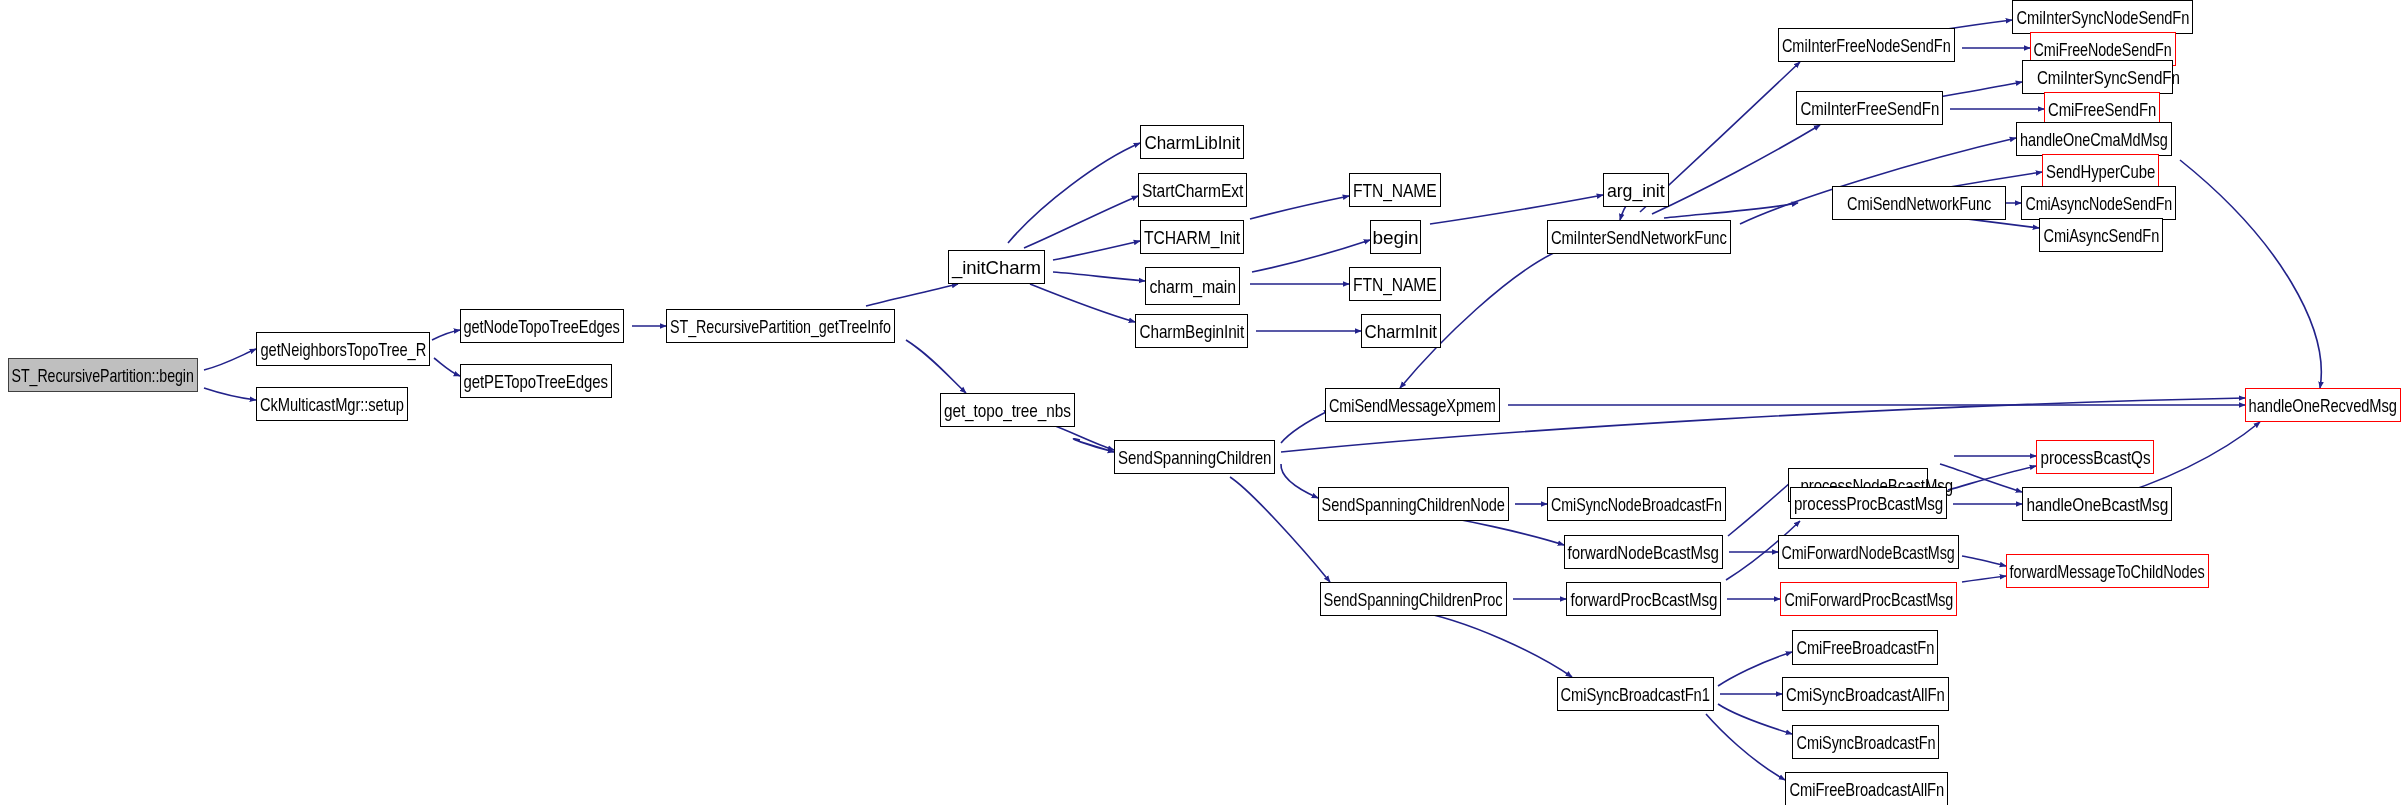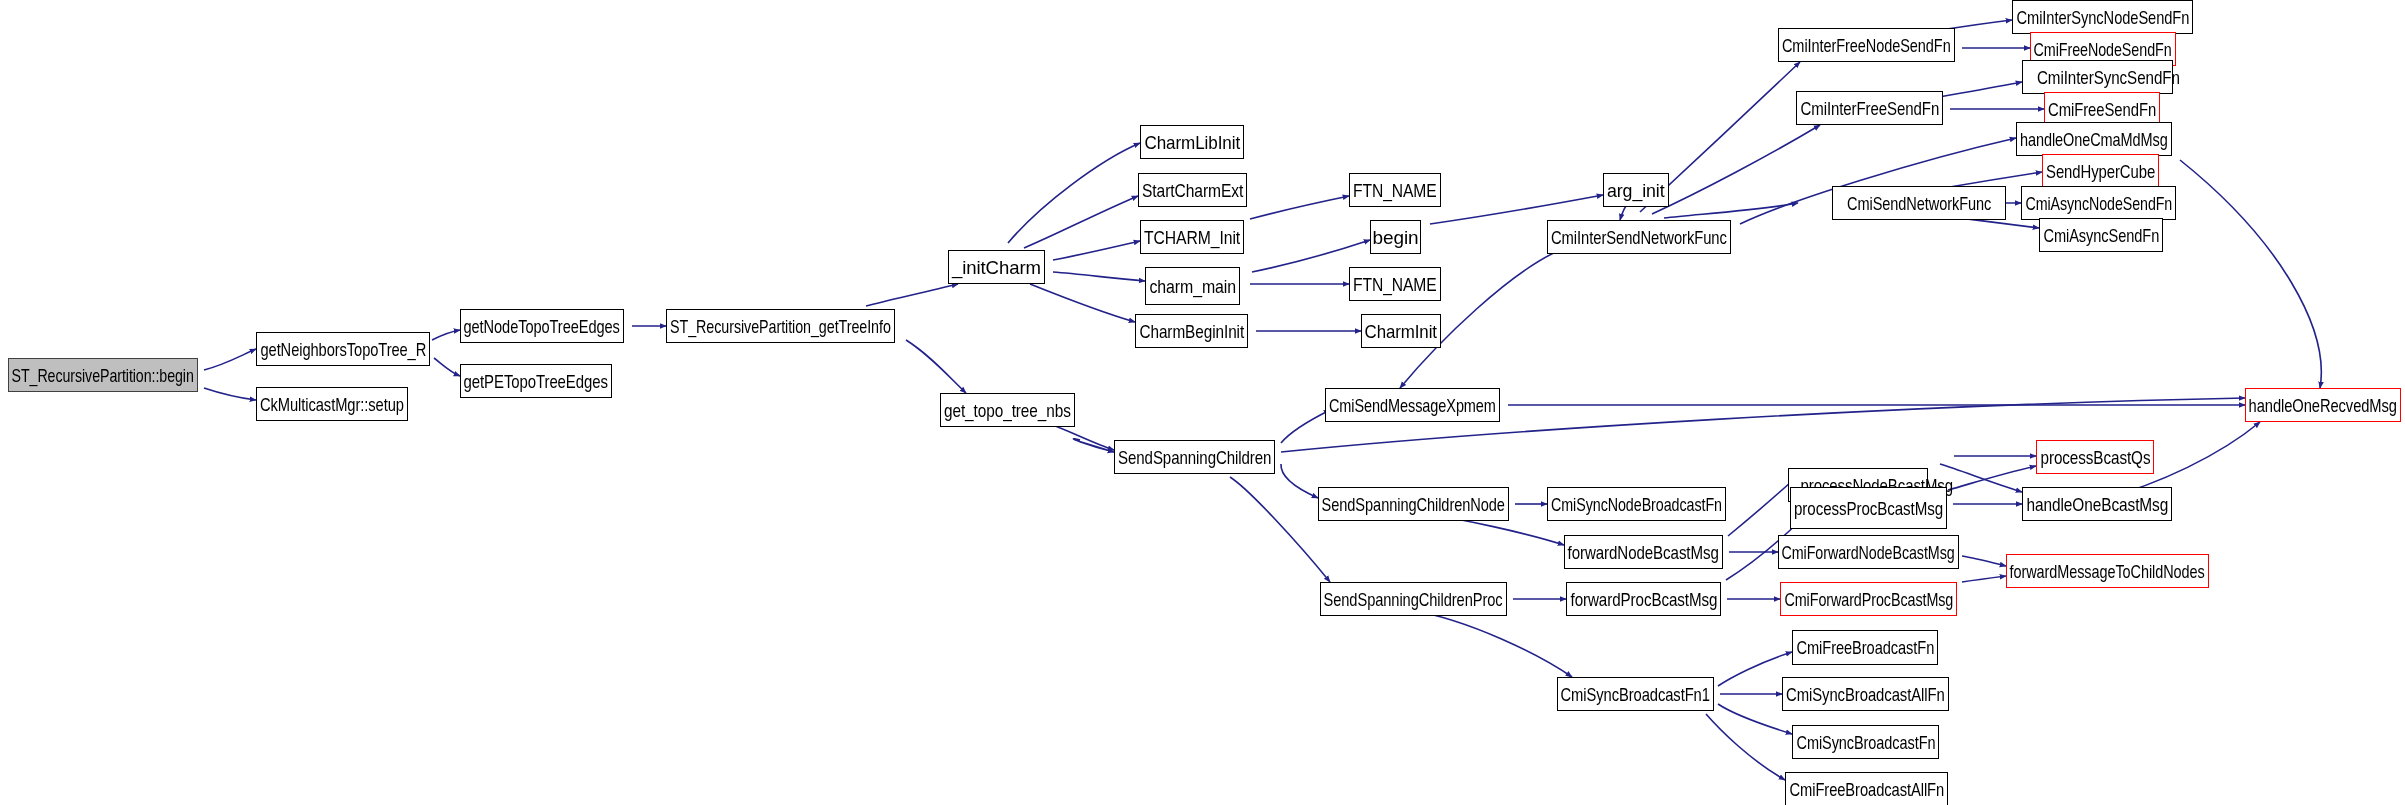--- a/index.html
+++ b/index.html
@@ -225,21 +225,21 @@
     </div>
     <div class="node" style="left: 1547px; top: 487px; width: 179px; height: 34px;">
       <span class="node-label" style="transform: scaleX(0.753304); transform-origin: center center;">CmiSyncNodeBroadcastFn</span>
     </div>
     <div class="node" style="left: 1788px; top: 468px; width: 140px; height: 34px; padding-left: 44px;">
       <span class="node-label" style="transform: scaleX(0.787565); transform-origin: center center;">processNodeBcastMsg</span>
     </div>
     <div class="node red" style="left: 2036px; top: 440px; width: 118px; height: 34px;">
       <span class="node-label" style="transform: scaleX(0.80292); transform-origin: center center;">processBcastQs</span>
     </div>
-    <div class="node" style="left: 1790px; top: 487px; width: 157px; height: 42px;">
+    <div class="node" style="left: 1790px; top: 487px; width: 157px; height: 32px;">
       <span class="node-label" style="transform: scaleX(0.796791); transform-origin: center center;">processProcBcastMsg</span>
     </div>
     <div class="node" style="left: 2022px; top: 487px; width: 150px; height: 34px;">
       <span class="node-label" style="transform: scaleX(0.811429); transform-origin: center center;">handleOneBcastMsg</span>
     </div>
     <div class="node" style="left: 1564px; top: 535px; width: 159px; height: 34px;">
       <span class="node-label" style="transform: scaleX(0.794737); transform-origin: center center;">forwardNodeBcastMsg</span>
     </div>
     <div class="node" style="left: 1778px; top: 535px; width: 181px; height: 34px;">
       <span class="node-label" style="transform: scaleX(0.752174); transform-origin: center center;">CmiForwardNodeBcastMsg</span>

